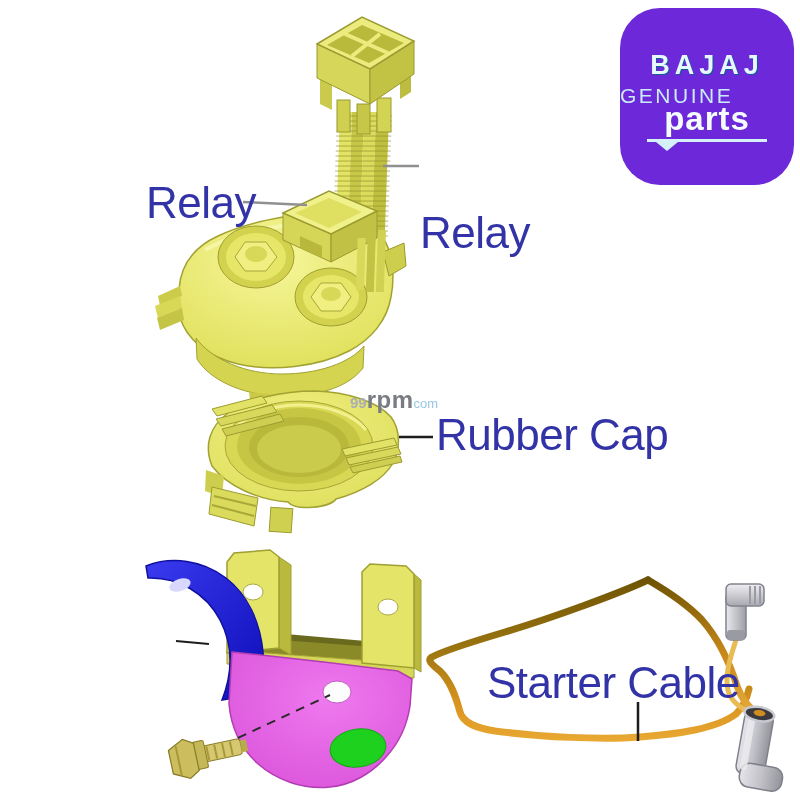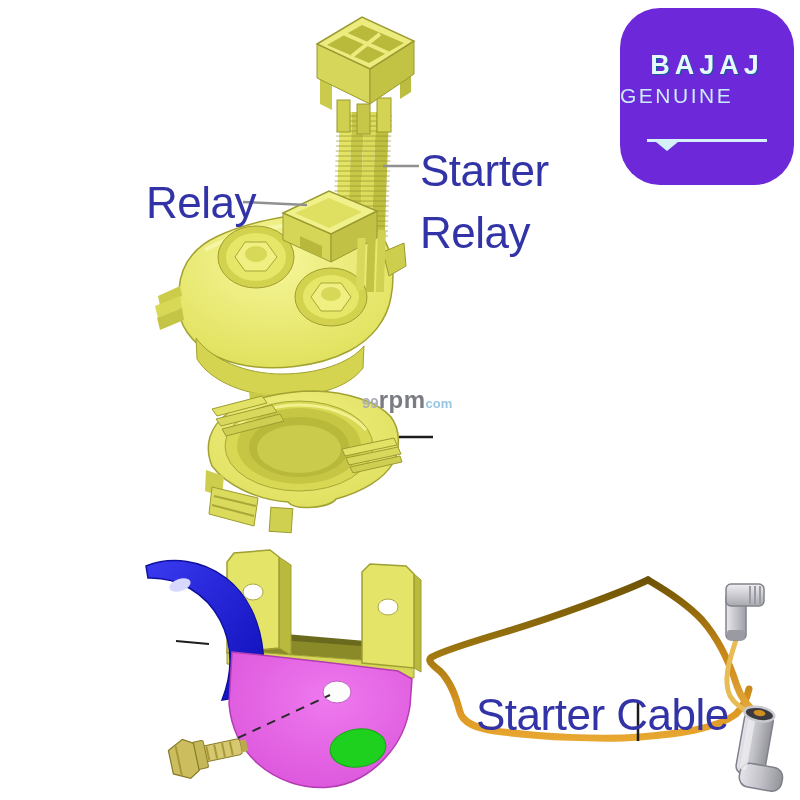--- a/index.html
+++ b/index.html
@@ -9,27 +9,27 @@
   }
   svg{position:absolute;left:0;top:0;}
   .lbl{
     position:absolute;color:#3333A8;font-size:44px;line-height:62px;
     white-space:pre;letter-spacing:-0.5px;
   }
   #lbl-fuse{left:146px;top:172px;}
   #lbl-starter-relay{left:420px;top:140px;}
   #lbl-rubber-cap{left:436px;top:404px;}
   #lbl-bracket{left:18px;top:610px;}
-  #lbl-starter-cable{left:476px;top:652px;margin-top:32px;}
+  #lbl-starter-cable{left:487px;top:652px;}
 
   
   #watermark{position:absolute;left:350px;top:386px;white-space:nowrap;}
-  #watermark .wm-99{font-size:15px;color:#ABAEB4;font-weight:600;margin-left:12px;}
+  #watermark .wm-99{font-size:15px;color:#ABAEB4;font-weight:600;}
   #watermark .wm-rpm{font-size:24px;color:#797C82;font-weight:700;letter-spacing:0.5px;}
-  #watermark .wm-com{font-size:13px;color:#97C6E4;font-weight:700;}
+  #watermark .wm-com{font-size:13px;color:#97C6E4;font-weight:400;}
 
   
   #logo{
     position:absolute;left:620px;top:8px;width:174px;height:177px;
     background:#6d28d9;border-radius:40px;
   }
   #logo .brand{
     position:absolute;left:0;top:42px;width:100%;text-align:center;
     color:#E6F8FD;font-size:27px;font-weight:800;letter-spacing:5px;
     text-shadow:1px 1px 0 #0E5E8E;
@@ -276,25 +276,27 @@
       <rect x="750" y="764" width="43" height="24" rx="10" fill="url(#bootGrad)" stroke="#80808A" stroke-width="1.5"></rect>
       <rect x="749" y="718" width="7" height="54" rx="3" fill="#ECECF0" opacity="0.8"></rect>
       <ellipse cx="759" cy="714" rx="15" ry="7" fill="#3A3A40" stroke="#C8C8D0" stroke-width="2.5"></ellipse>
       <ellipse cx="759" cy="713" rx="6" ry="3" fill="#D08E20"></ellipse>
     </g>
   </g>
   <line x1="638" y1="702" x2="638" y2="741" stroke="#1C1C1C" stroke-width="2.5"></line>
 </svg>
 
 <div class="lbl" id="lbl-fuse">Relay</div>
-<div class="lbl" id="lbl-starter-relay"><span>Starter</span><br><span>Relay</span></div>
+<div class="lbl" id="lbl-starter-relay"><br><span>Relay</span></div>
+<div class="lbl" id="lbl-rubber-cap">Rubber Cap</div>
 <div class="lbl" id="lbl-starter-cable">Starter Cable</div>
 
 <div id="watermark"><span class="wm-99">99</span><span class="wm-rpm">rpm</span><span class="wm-com">com</span></div>
 
 <div id="logo">
   <div class="brand">BAJAJ</div>
   <div class="genuine">GENUINE</div>
+  <div class="parts">parts</div>
   <div class="underline"></div>
   <div class="arrow"></div>
 </div>
 
 </div>
 
 </body></html>

